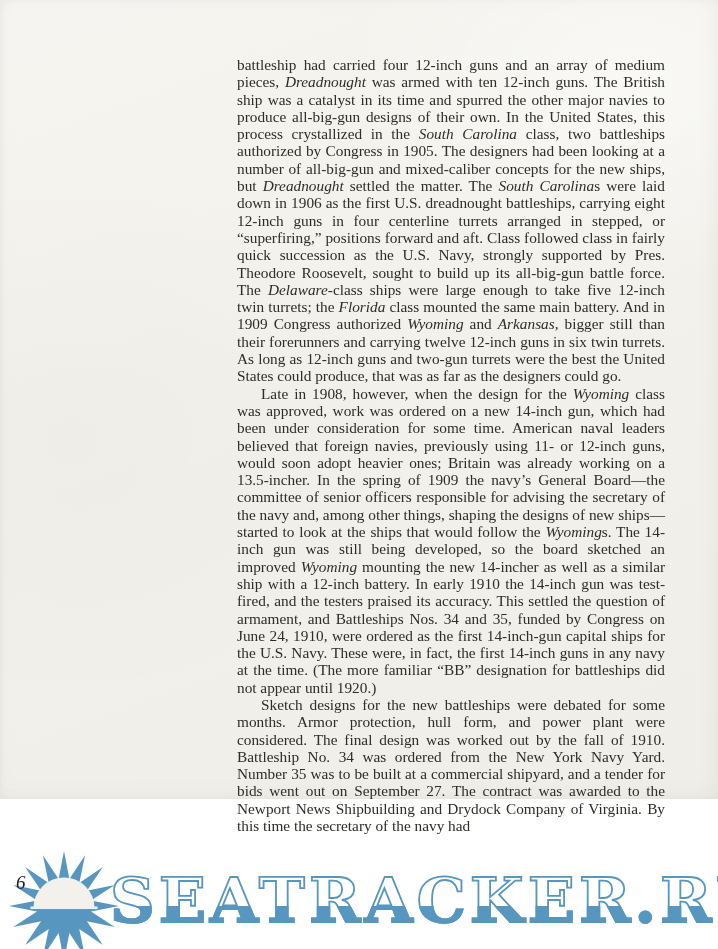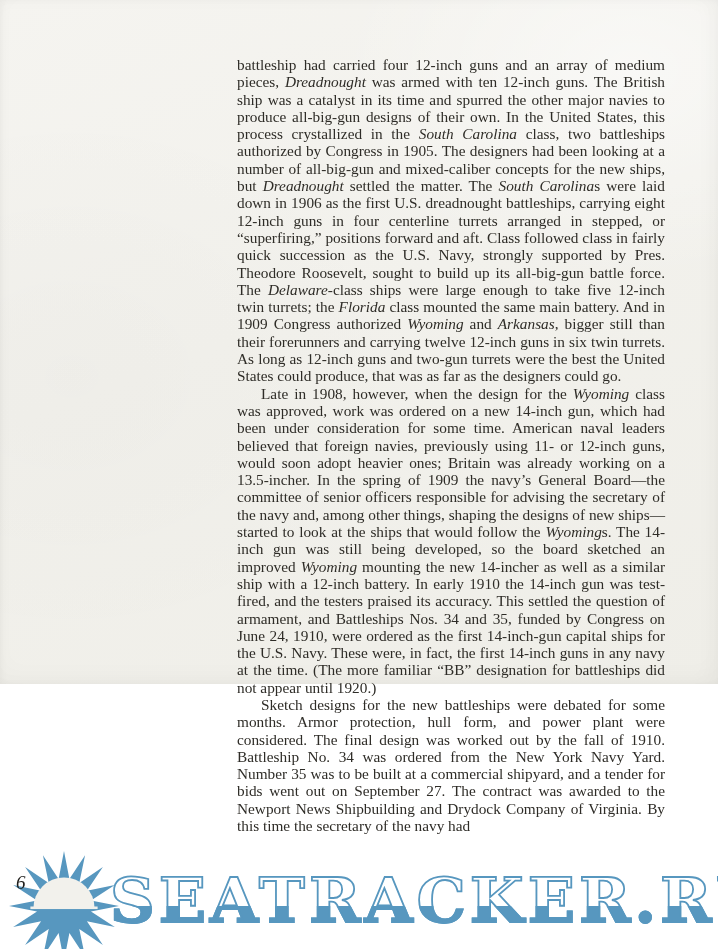--- a/index.html
+++ b/index.html
@@ -3,21 +3,21 @@
 <meta charset="utf-8">
 <style>
   html, body { margin: 0; padding: 0; }
   body {
     width: 718px; height: 949px;
     font-family: "Liberation Serif", "DejaVu Serif", serif;
     overflow: hidden;
   }
   .page {
     position: relative;
-    width: 718px; height: 684px;
+    width: 718px; height: 799px;
     background:
       radial-gradient(ellipse 420px 300px at 88% 10%, rgba(255,255,255,0.5), rgba(255,255,255,0) 70%),
       radial-gradient(ellipse 500px 400px at 10% 55%, rgba(0,0,0,0.015), rgba(0,0,0,0) 70%),
       linear-gradient(160deg, #f5f4f0 0%, var(--paper) 45%, #efeee8 100%);
     box-shadow: inset -8px 0 18px rgba(0,0,0,0.025), inset 0 -10px 22px rgba(0,0,0,0.02), inset 2px 0 6px rgba(0,0,0,0.03);
   }
   .text-column {
     position: absolute;
     left: 237px; top: 56px; width: 428px;
     color: var(--ink);

